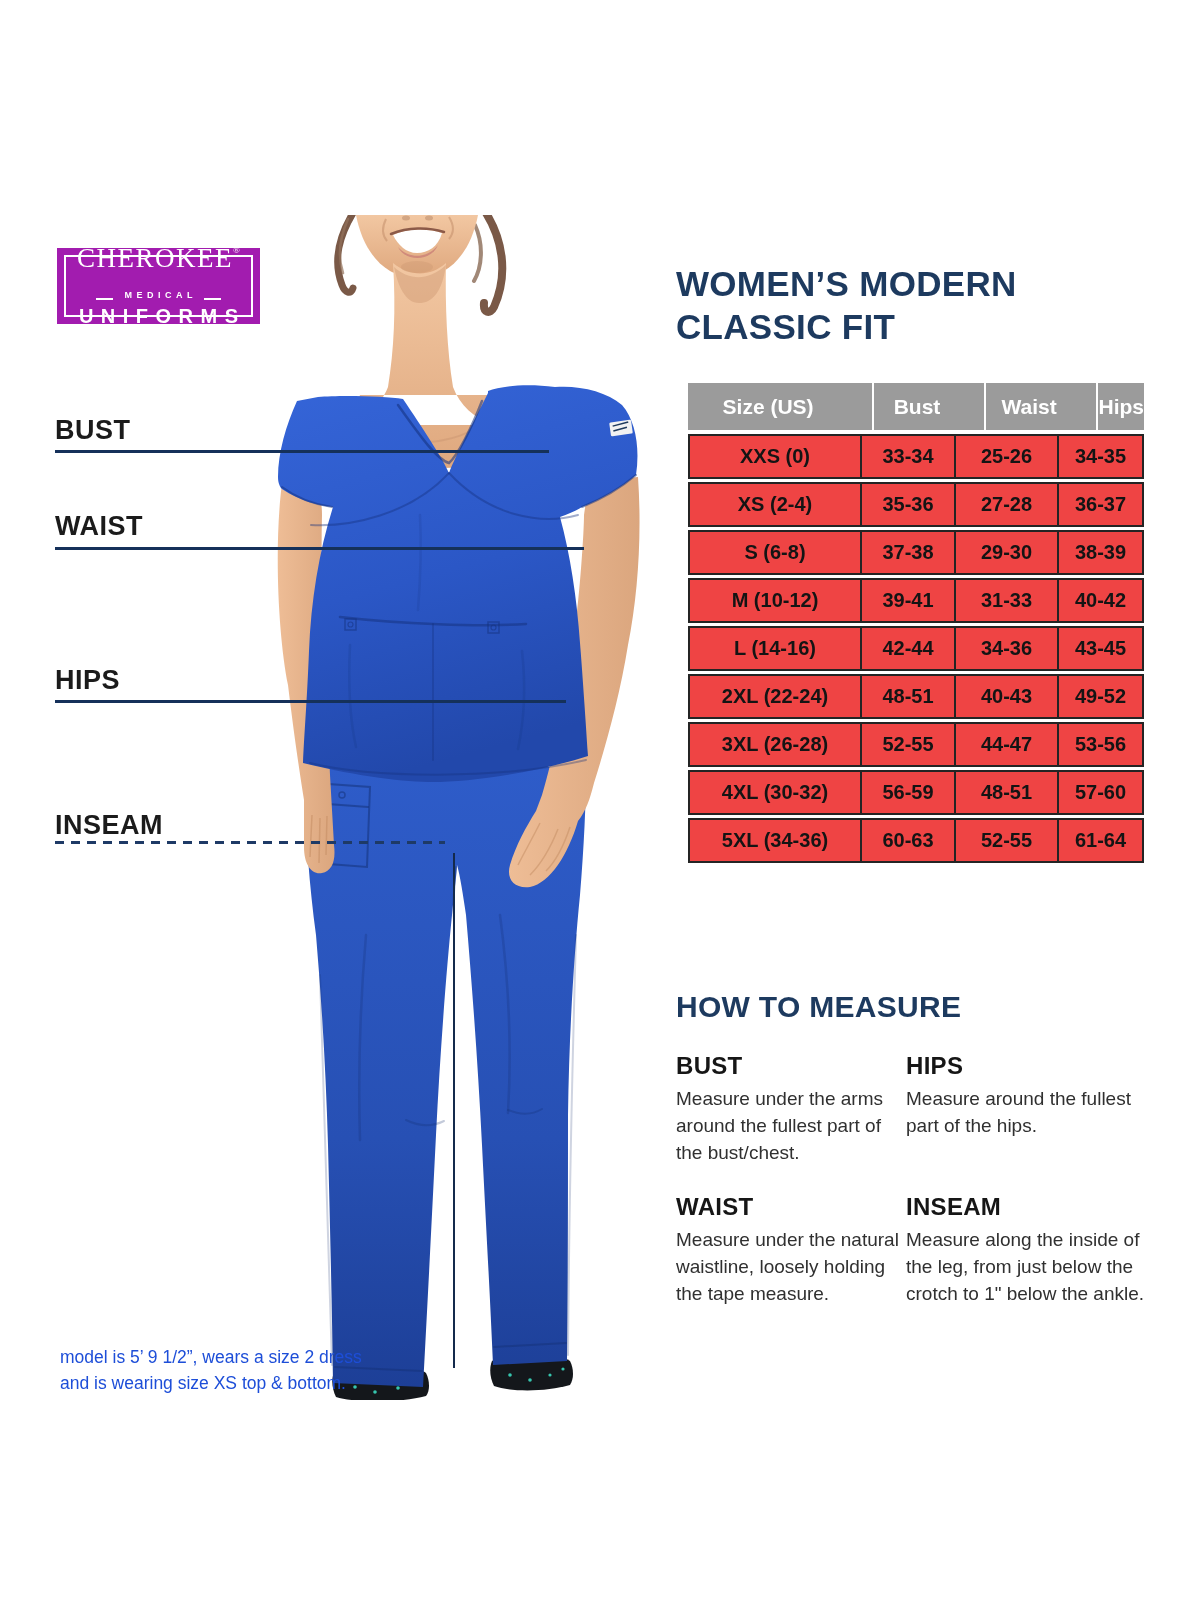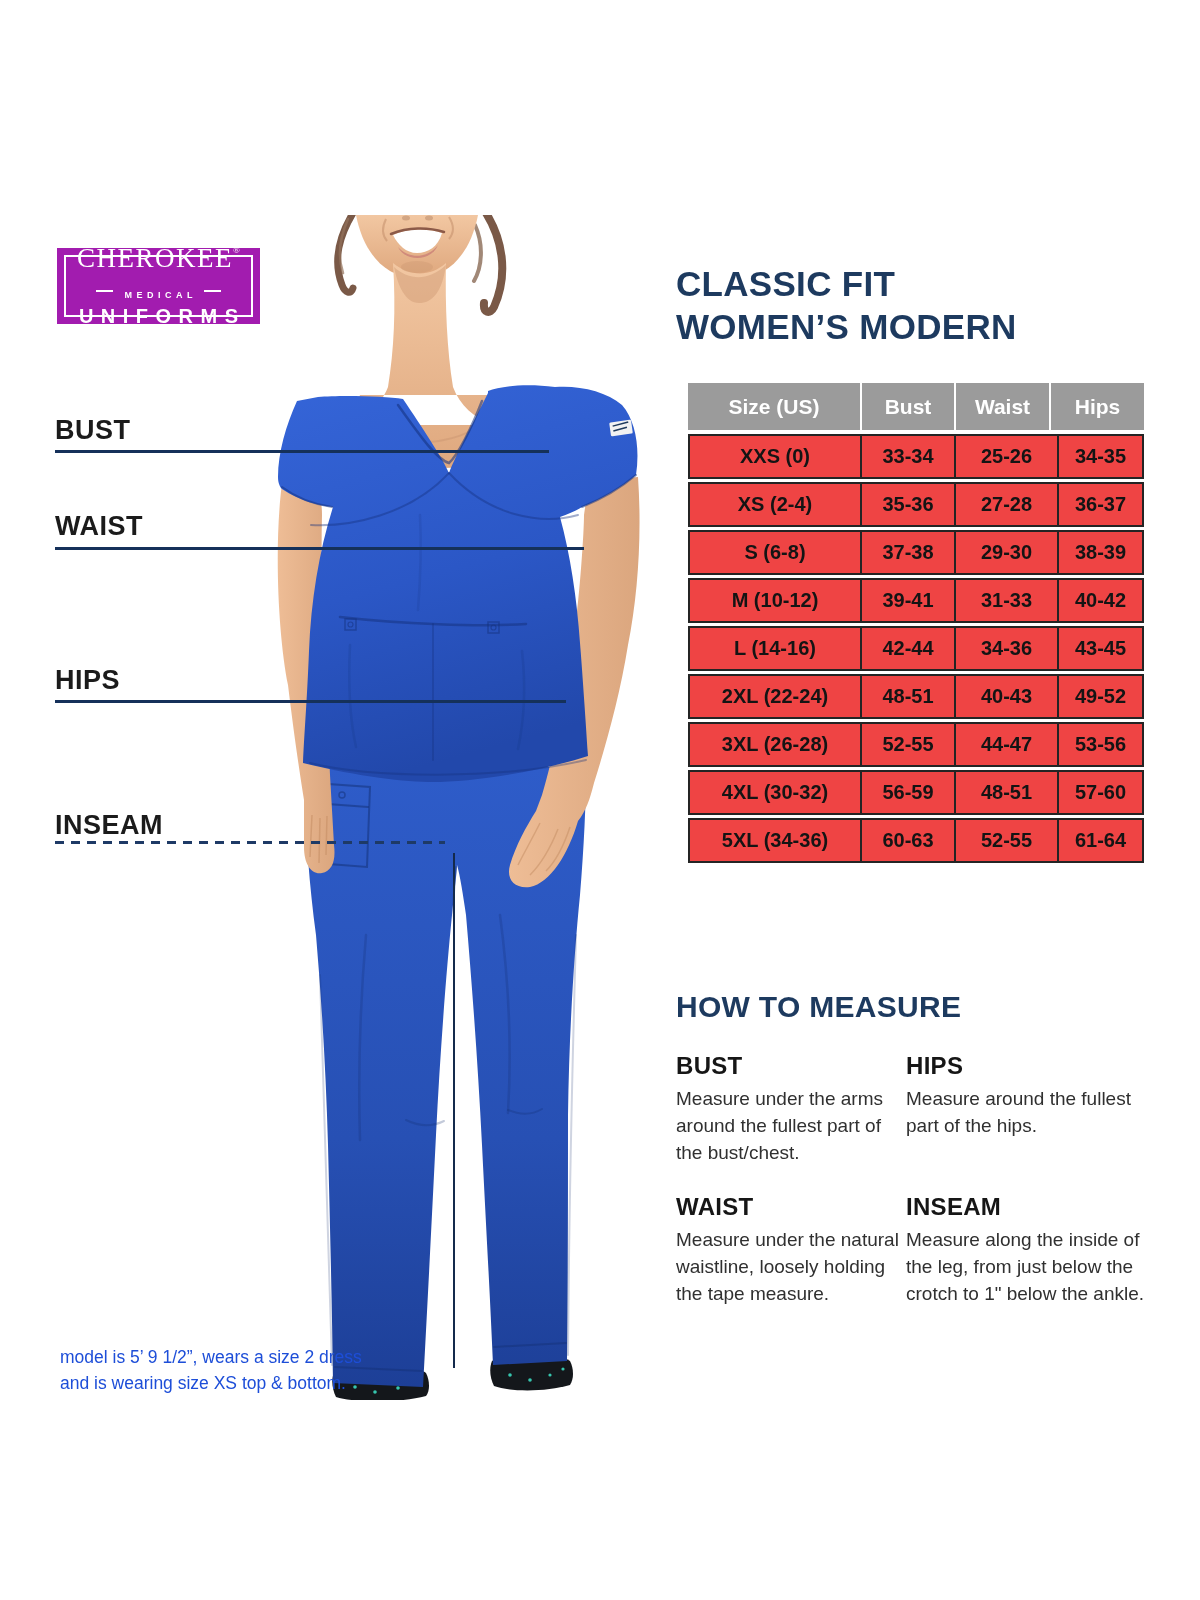--- a/index.html
+++ b/index.html
@@ -5,30 +5,30 @@
   html,body{margin:0;padding:0;background:#ffffff;}
   .canvas{position:relative;width:1200px;height:1600px;background:#fff;overflow:hidden;
           font-family:"Liberation Sans",sans-serif;}
 
   
   .logo{position:absolute;left:57px;top:248px;width:203px;height:76px;background:#a21caf;}
   .logo-inner{position:absolute;inset:7px;border:2px solid #fff;display:flex;flex-direction:column;
               align-items:center;justify-content:center;color:#fff;gap:3px;}
   .brand{font-family:"Liberation Serif","DejaVu Serif",serif;font-size:27px;letter-spacing:1.5px;line-height:1;}
   .brand sup{font-size:9px;vertical-align:14px;letter-spacing:0;}
-  .medical-row{display:flex;align-items:flex-start;gap:7px;margin-top:15px;}
+  .medical-row{display:flex;align-items:flex-end;gap:7px;margin-top:15px;}
   .dashline{width:17px;height:2px;background:#fff;}
   .medical{font-size:9px;font-weight:700;letter-spacing:4.5px;text-indent:4.5px;}
   .uniforms{font-size:20px;font-weight:700;letter-spacing:7.5px;text-indent:7.5px;margin-top:2px;}
 
   
   .main-title{position:absolute;left:676px;top:263px;font-size:35px;font-weight:700;color:#1d3a5f;
               line-height:1.22;letter-spacing:0.3px;}
   .size-table{position:absolute;left:688px;top:383px;width:456px;}
-  .t-head{display:flex;background:#9b9b9b;height:47px;color:#fff;font-weight:700;font-size:21px;}
+  .t-head{display:flex;background:#9b9b9b;height:47px;color:#fff;font-weight:700;font-size:21px;gap:24px;}
   .cell{box-sizing:border-box;display:flex;align-items:center;justify-content:center;}
   .t-head .c0{width:172px;}.t-head .c1{width:94px;}.t-head .c2{width:95px;}.t-head .c3{flex:1;}
   .t-head .cell + .cell{border-left:2px solid #fff;}
   .t-row{display:flex;height:45px;margin-top:3px;border:2px solid #242424;box-sizing:border-box;
          font-size:20px;font-weight:700;color:#141414;background:#ef4444;}
   .t-row:first-child{margin-top:0;}
   .t-body{margin-top:4px;}
   .t-row .c0{width:170px;}.t-row .c1{width:94px;}.t-row .c2{width:103px;}.t-row .c3{flex:1;}
   .t-row .cell + .cell{border-left:2px solid #242424;}
 
@@ -201,22 +201,22 @@
   <div class="m-line" style="left:55px;top:547px;width:529px;"></div>
 
   <div class="m-label" style="left:55px;top:665px;">HIPS</div>
   <div class="m-line" style="left:55px;top:700px;width:511px;"></div>
 
   <div class="m-label" style="left:55px;top:810px;">INSEAM</div>
   <div class="m-line-dashed" style="left:55px;top:841px;width:390px;"></div>
   <div class="m-line-vert" style="left:453px;top:853px;height:515px;"></div>
 
   <div class="main-title">
+    <div>WOMEN’S MODERN</div>
     <div>CLASSIC FIT</div>
-    <div>WOMEN’S MODERN</div>
   </div>
 
   <div class="size-table">
     <div class="t-head">
       <div class="cell c0">Size (US)</div>
       <div class="cell c1">Bust</div>
       <div class="cell c2">Waist</div>
       <div class="cell c3">Hips</div>
     </div>
     <div class="t-body">

